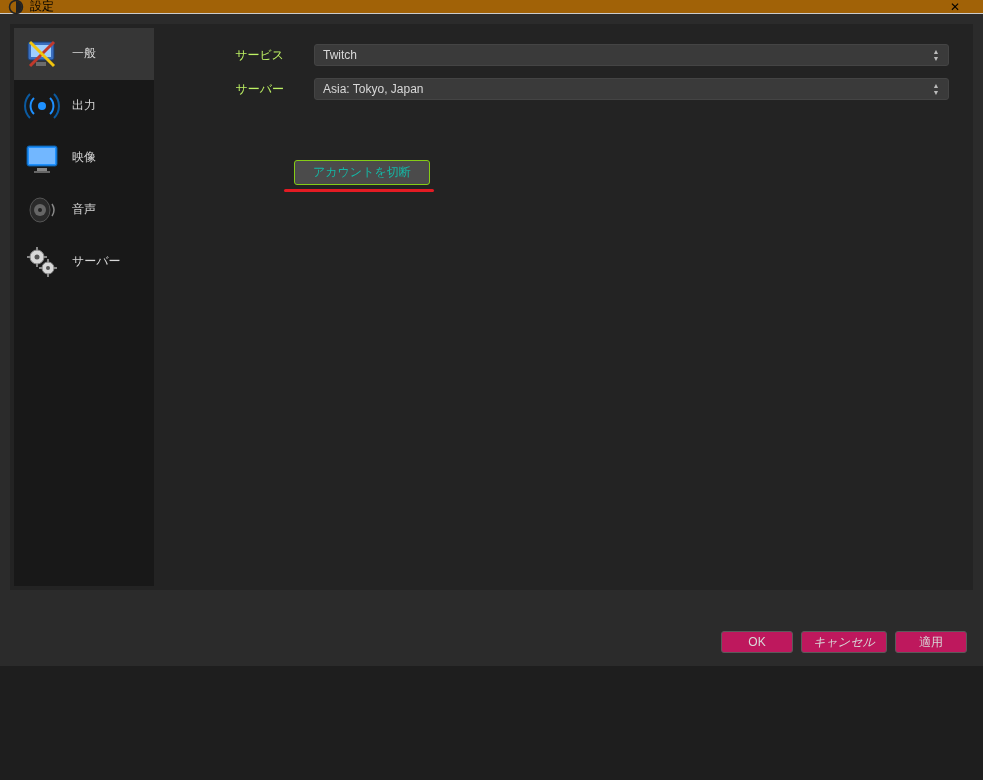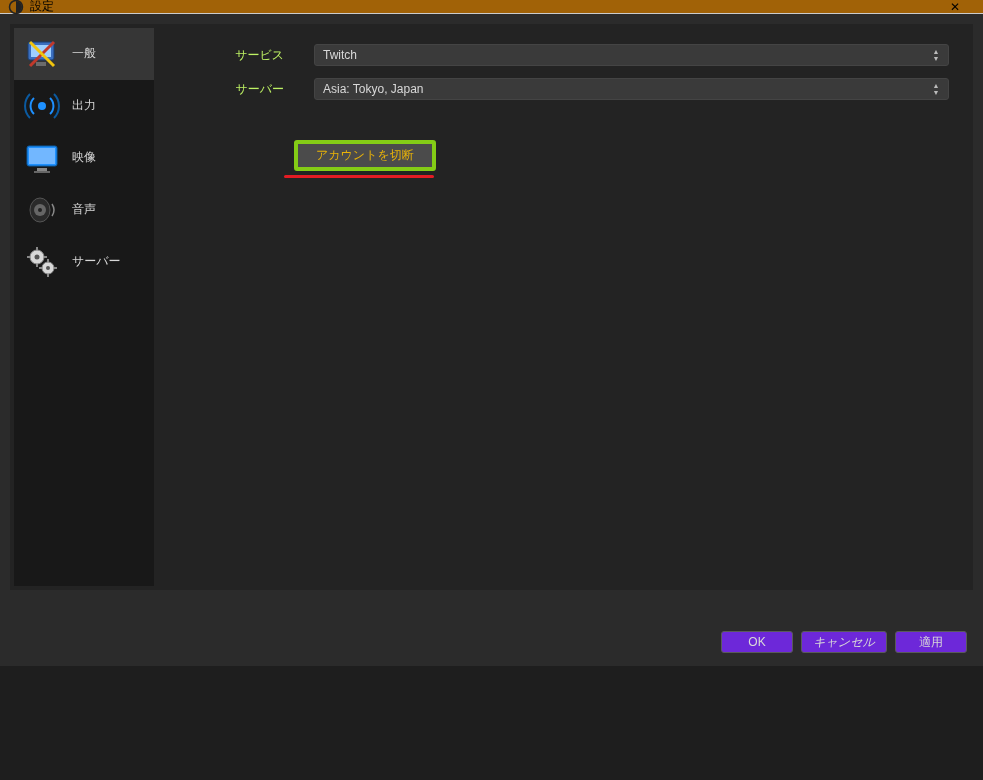--- a/index.html
+++ b/index.html
@@ -112,47 +112,48 @@
     .disconnect-row {
       display:flex;
       align-items:center;
       padding-left: 110px;
       margin-top: 40px;
       flex-direction: column;
       align-items: flex-start;
     }
     .disconnect-btn {
       background: #4b4b4b;
-      border: 4px solid #84cc16;
+      border: 1px solid #84cc16;
       border-radius: 3px;
-      color: #eab308;
+      color: #14b8a6;
       padding: 3px 18px;
       font-size: 12px;
       cursor: pointer;
+      margin-top: 20px;
     }
     .underline {
       margin-top: 4px;
       margin-left: -10px;
       height: 3px;
       width: 150px;
       background: #e31b23;
       border-radius: 2px;
     }
     .footer {
       height: 34px;
       display: flex;
       align-items: center;
       justify-content: flex-end;
       gap: 8px;
       padding: 6px 6px 0 0;
     }
     .footer-btn {
       min-width: 72px;
       height: 22px;
-      background: #6d28d9;
+      background: #be185d;
       border: 1px solid #5a5a5a;
       border-radius: 3px;
       color: #d8d8d8;
       font-size: 12px;
       cursor: pointer;
       display: inline-flex;
       align-items: center;
       justify-content: center;
     }
     .footer-btn.cancel { min-width: 86px; font-style: italic; }

